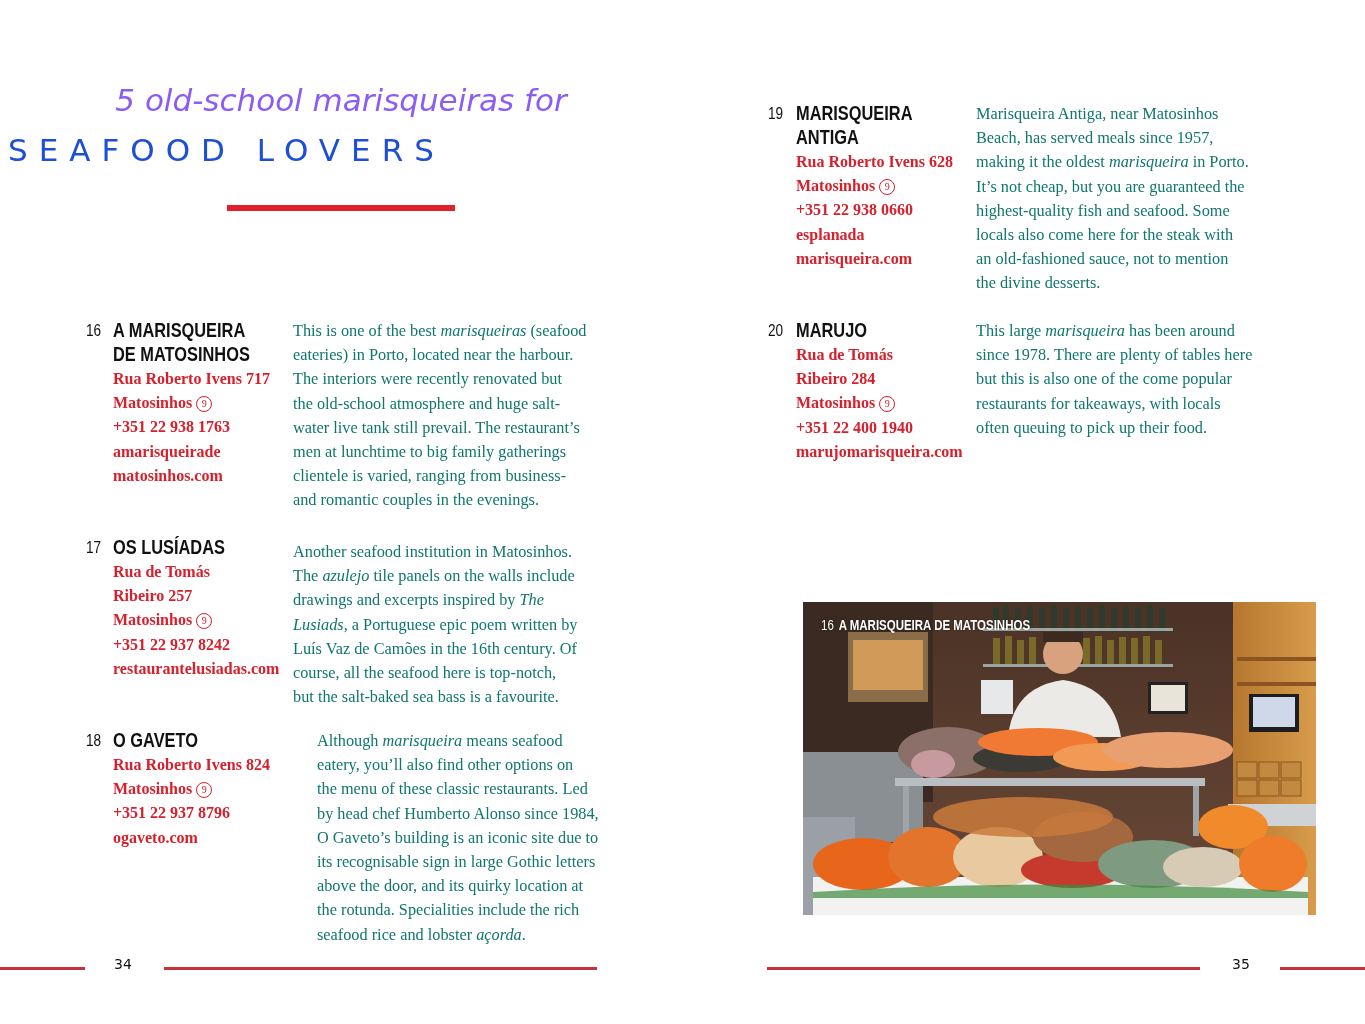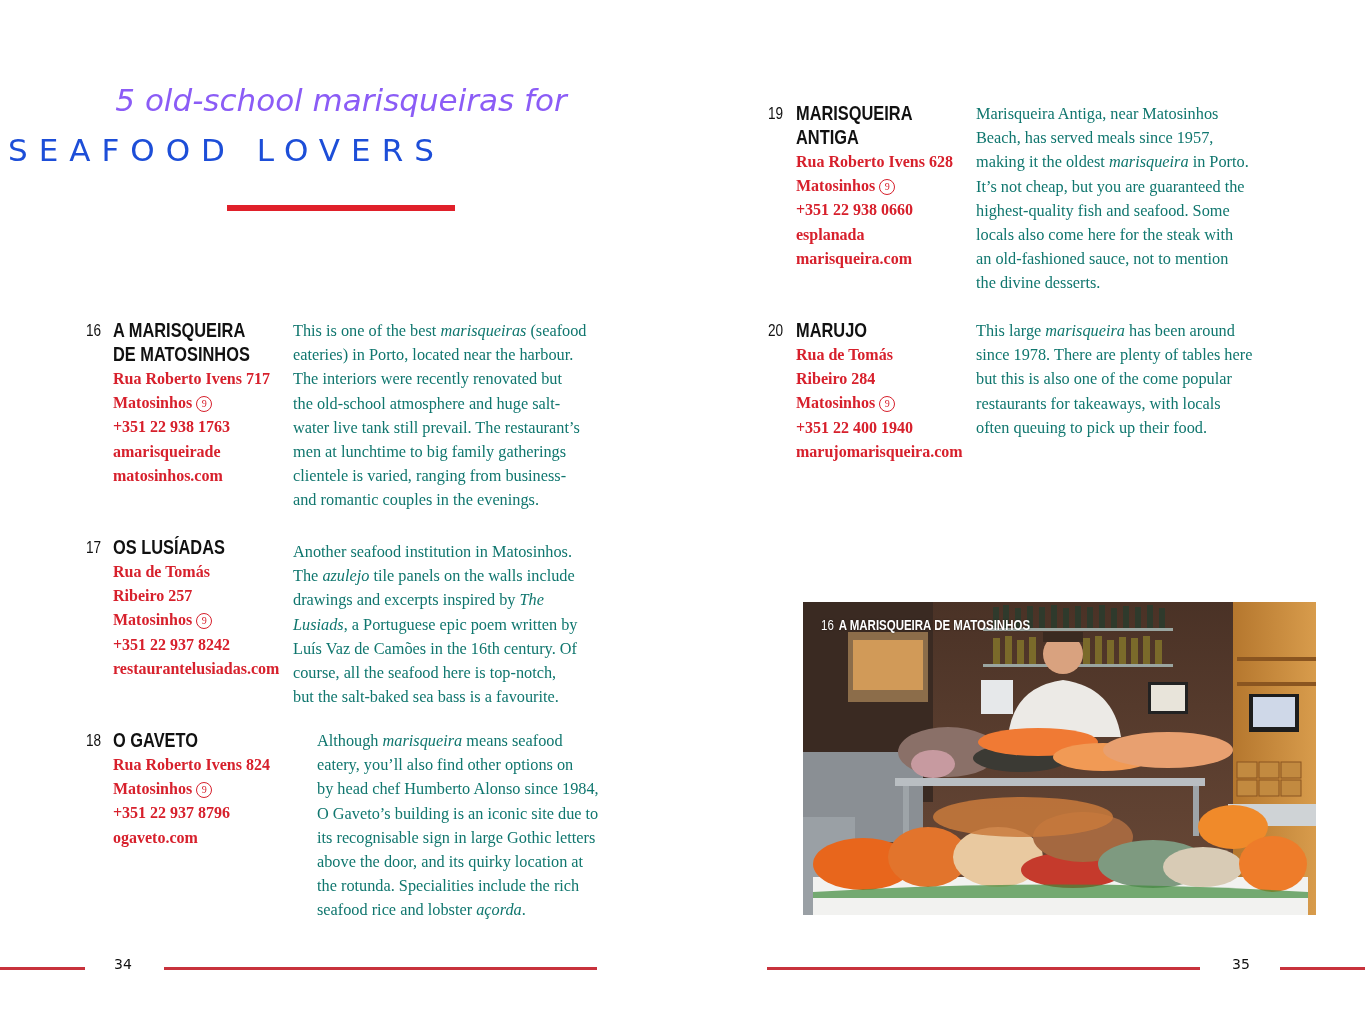--- a/index.html
+++ b/index.html
@@ -92,20 +92,21 @@
       </div>
       <div class="info" style="left: 113px; top: 753px;">
         <div>Rua Roberto Ivens 824</div>
         <div><span>Matosinhos</span><span class="metro">9</span></div>
         <div>+351 22 937 8796</div>
         <div class="it">ogaveto.com</div>
       </div>
       <div class="desc" style="left: 293px; top: 729px; margin-left: 24px;">
         <div>Although <i>marisqueira</i> means seafood</div>
         <div>eatery, you’ll also find other options on</div>
+        <div>the menu of these classic restaurants. Led</div>
         <div>by head chef Humberto Alonso since 1984,</div>
         <div>O Gaveto’s building is an iconic site due to</div>
         <div>its recognisable sign in large Gothic letters</div>
         <div>above the door, and its quirky location at</div>
         <div>the rotunda. Specialities include the rich</div>
         <div>seafood rice and lobster <i>açorda</i>.</div>
       </div>
     </div>
     <div class="entry">
       <div class="num" style="left: 768px; top: 105px;">19</div>

